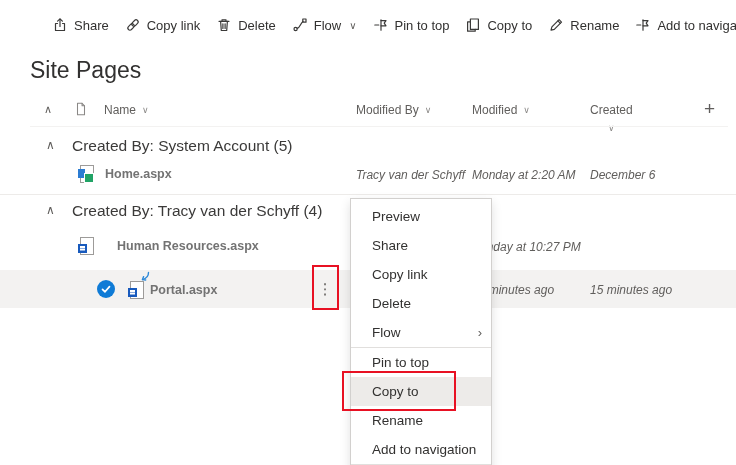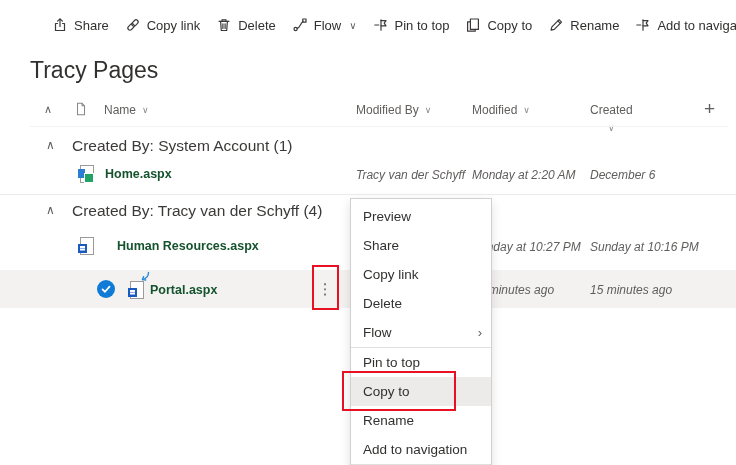--- a/index.html
+++ b/index.html
@@ -26,40 +26,40 @@
   .plus-col{position:absolute;top:-2px;left:704px;font-size:19px;font-weight:300;color:#605e5c;cursor:pointer;}
   .head-divider{position:absolute;top:126px;left:30px;right:8px;height:1px;background:#f3f2f1;}
 
   
   .group-header{position:absolute;left:0;right:0;height:26px;font-size:15.5px;color:#3b3a39;}
   .group-header .caret{position:absolute;left:46px;top:5px;font-size:12px;color:#605e5c;cursor:pointer;}
   .group-header .glabel{position:absolute;left:72px;top:4px;}
   .group-divider{position:absolute;left:0;right:0;height:1px;background:#edebe9;}
 
   .row{position:absolute;left:0;width:736px;height:32px;font-size:12px;color:#605e5c;}
-  .row .fname{position:absolute;top:9px;font-size:12.5px;font-weight:600;color:#14532d;cursor:pointer;}
+  .row .fname{position:absolute;top:9px;font-size:12.5px;font-weight:600;color:#737373;cursor:pointer;}
   .row .meta{position:absolute;top:10px;white-space:nowrap;font-style:italic;}
   .m-by{left:356px;} .m-mod{left:472px;text-align:center;} .m-cre{left:590px;}
   .row.selected{background:#f3f2f1;height:38px;}
 
   
   .ficon{position:absolute;width:15px;height:17px;}
   .ficon .page{position:absolute;left:2px;top:0;width:12px;height:16px;background:#fff;border:1px solid #9d9b99;}
   .ficon.home .blue{position:absolute;left:0;top:4px;width:7px;height:9px;background:#2b7cd3;}
   .ficon.home .green{position:absolute;left:6px;top:8px;width:8px;height:8px;background:#21a366;border:1px solid #fff;}
   .ficon.sp .blue{position:absolute;left:0;top:7px;width:9px;height:9px;background:#185abd;}
   .ficon.sp .blue:after{content:"";position:absolute;left:2px;top:2px;width:5px;height:1.5px;background:#fff;box-shadow:0 2.5px 0 #fff;}
 
   .check-circle{position:absolute;width:18px;height:18px;border-radius:50%;background:#0f7bd6;display:flex;align-items:center;justify-content:center;}
   .dots{position:absolute;width:22px;text-align:center;font-size:15px;color:#605e5c;cursor:pointer;line-height:20px;}
 
   
   .context-menu{position:absolute;left:350px;top:198px;width:142px;height:290px;background:#fff;
     border:1px solid #d2d0ce;box-shadow:0 4px 10px rgba(0,0,0,.12);z-index:20;padding-top:3px;box-sizing:border-box;}
-  .menu-item{height:29px;line-height:29px;padding-left:12px;font-size:13.5px;color:#323130;cursor:pointer;position:relative;white-space:nowrap;}
+  .menu-item{height:29px;line-height:29px;padding-left:21px;font-size:13.5px;color:#323130;cursor:pointer;position:relative;white-space:nowrap;}
   .menu-item.highlight{background:#edebe9;}
   .menu-sub-chevron{position:absolute;right:9px;top:0;font-size:13px;color:#605e5c;}
   .menu-divider{height:1px;background:#e1dfdd;margin:0;}
 
   
   .anno{position:absolute;border:2px solid #e81123;z-index:30;pointer-events:none;}
   .anno-dots{left:312px;top:265px;width:23px;height:41px;}
   .anno-copyto{left:342px;top:371px;width:110px;height:36px;}
 </style>
 </head>
@@ -127,21 +127,21 @@
     <svg width="16" height="16" viewBox="0 0 16 16">
       <path class="stroke" d="M1.8 8 h4"></path>
         <path class="stroke" d="M8 2.8 v10.4"></path>
         <path class="stroke" d="M8 3.6 h5 l-1.8 2.6 1.8 2.6 h-5"></path>
     </svg>
     <span>Add to navigation</span>
   </div>
 
 </div>
 
-<div class="page-title">Tracy Pages</div>
+<div class="page-title">Site Pages</div>
 
 <div class="colhead">
   <div class="cell" style="left:44px;">
     <span class="collapse-caret">∧</span>
   </div>
   <div class="cell" style="left:74px;top:1px;">
     <svg width="14" height="16" viewBox="0 0 16 16">
       <path class="stroke" style="stroke:#8a8886;" d="M4 1.5 h5.2 l2.8 2.8 V14.5 H4 z"></path>
         <path class="stroke" style="stroke:#8a8886;" d="M9.2 1.5 v2.8 h2.8"></path>
     </svg>
@@ -161,21 +161,21 @@
   <div class="cell" style="left:590px;flex-direction:column;">
     <span>Created</span>
     <span class="sort-chevron">∨</span>
   </div>
   <div class="plus-col">+</div>
 </div>
 <div class="head-divider"></div>
 
 <div class="group-header" style="top:133px;">
   <span class="caret">∧</span>
-  <span class="glabel">Created By: System Account (1)</span>
+  <span class="glabel">Created By: System Account (5)</span>
 </div>
 
 <div class="row" style="top:158px;">
   <div class="ficon home" style="left:78px;top:7px;">
     <div class="page"></div>
       <div class="blue"></div>
       <div class="green"></div>
   </div>
   <span class="fname" style="left:105px;">Home.aspx</span>
   <span class="meta m-by">Tracy van der Schyff</span>
@@ -190,21 +190,20 @@
 </div>
 
 <div class="row" style="top:230px;">
   <div class="ficon sp" style="left:78px;top:7px;">
     <div class="page"></div>
       <div class="blue"></div>
   </div>
   <span class="fname" style="left:117px;">Human Resources.aspx</span>
   <span class="meta m-by"></span>
   <span class="meta m-mod">Sunday at 10:27 PM</span>
-  <span class="meta m-cre">Sunday at 10:16 PM</span>
 </div>
 
 <div class="row selected" style="top:270px;">
   <div class="check-circle" style="left:97px;top:10px;">
     <svg width="12" height="12" viewBox="0 0 12 12">
       <path d="M2.5 6.3 L5 8.8 L9.5 3.6" stroke="#fff" stroke-width="1.7" fill="none" stroke-linecap="round" stroke-linejoin="round"></path>
     </svg>
   </div>
   <div class="ficon sp" style="left:128px;top:11px;">
     <div class="page"></div>

